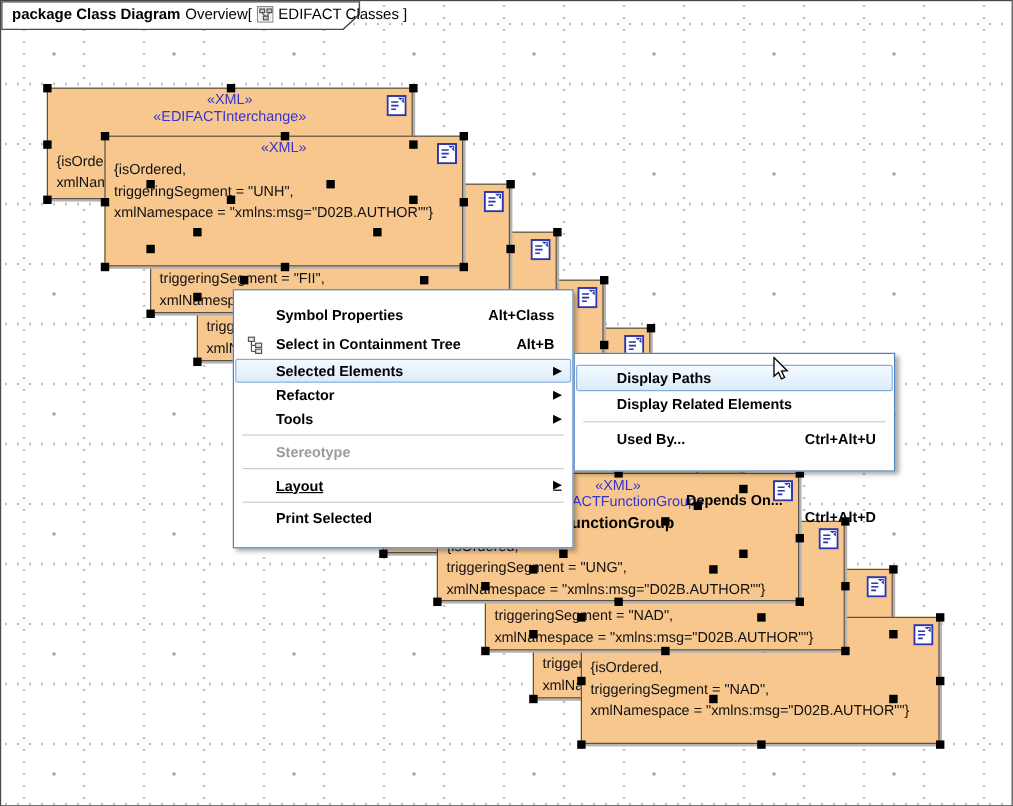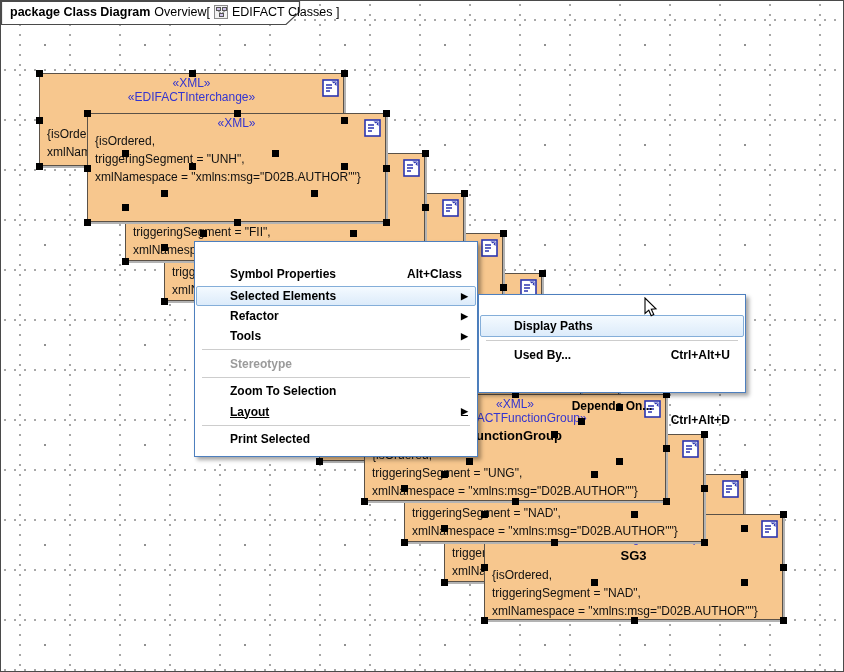--- a/index.html
+++ b/index.html
@@ -13,21 +13,21 @@
     background-position:-6px -6px,-1px -6px,-6px -1px;
     box-sizing:border-box;border:1.5px solid #4a4a4a;}
   .uml-box{position:absolute;background:#F7C78E;border:1px solid #5a5147;box-shadow:2px 2px 0 #b3b3b3;box-sizing:border-box;overflow:hidden;}
   .stereo{color:#3535CF;text-align:center;font-size:12px;line-height:14px;height:14px;white-space:nowrap;overflow:hidden;}
   .box-name{color:#000;text-align:center;font-size:13px;font-weight:bold;line-height:16px;height:16px;margin-top:3px;white-space:nowrap;}
   .props{margin-top:2px;padding-left:7px;font-size:12px;color:#111;}
   .props div{line-height:18px;height:18px;white-space:pre;}
   .doc-icon{position:absolute;top:5px;right:4px;width:17px;height:18px;}
   .handle{position:absolute;width:7px;height:7px;background:#000;z-index:40;}
   #handles{position:absolute;left:0;top:0;width:100%;height:100%;pointer-events:none;z-index:40;}
-  .menu{position:absolute;background:#fff;border:1px solid #4d7fbe;box-shadow:3px 3px 4px rgba(0,0,0,0.35);box-sizing:border-box;display:flex;flex-direction:column;padding:20px 1px;}
+  .menu{position:absolute;background:#fff;border:1px solid #4d7fbe;box-shadow:3px 3px 4px rgba(0,0,0,0.35);box-sizing:border-box;display:flex;flex-direction:column;padding:9px 1px;}
   #main-menu{left:193px;top:240px;width:284px;height:216px;z-index:50;}
   #sub-menu{left:477px;top:293px;width:268px;height:99px;z-index:51;}
   .menu-item{display:flex;align-items:center;font-size:12px;font-weight:bold;color:#000;flex:0 0 auto;box-sizing:border-box;border:1px solid rgba(0,0,0,0);}
   .menu-item .mi-icon{width:33px;flex:0 0 33px;display:flex;align-items:center;justify-content:center;}
   .menu-item .mi-label{white-space:nowrap;}
   .menu-item .mi-short{margin-left:auto;padding-right:13px;white-space:nowrap;}
   .menu-item .mi-arrow{margin-left:auto;padding-right:7px;font-size:9px;line-height:9px;}
   .menu-item.disabled{color:#9b9b9b;}
   .menu-item.hilite{background:linear-gradient(#f4faff,#dcebfa);border:1px solid #84aed9;border-radius:2px;}
   .menu-sep{flex:0 0 7px;display:flex;align-items:center;}
@@ -211,21 +211,20 @@
         <svg viewBox="0 0 17 18" class="doc-icon">
           <rect x="1" y="1" width="15" height="16" fill="#fff" stroke="#2b35b0" stroke-width="1.6"></rect>
           <path d="M4,6 h6 M4,9 h6 M4,12 h4" stroke="#2b35b0" stroke-width="1.3" fill="none"></path>
           <path d="M9.5,2.5 L14.5,7 L14.5,2.5 Z" fill="#2b35b0"></path>
           <path d="M10,6.5 L13.5,3.5" stroke="#fff" stroke-width="1"></path>
         </svg>
       </div>
       <div class="uml-box" style="left: 483px; top: 513px; width: 299px; height: 106px; z-index: 17;">
         <div class="stereo" style="margin-top: 2px;">«XML»</div>
         <div class="stereo">«EDIFACTSegmentGroup»</div>
-        <div class="box-name">SG3</div>
         <div class="props">
           <div>{isOrdered,</div>
           <div>triggeringSegment = "NAD",</div>
           <div>xmlNamespace = "xmlns:msg="D02B.AUTHOR""}</div>
         </div>
         <svg viewBox="0 0 17 18" class="doc-icon">
           <rect x="1" y="1" width="15" height="16" fill="#fff" stroke="#2b35b0" stroke-width="1.6"></rect>
           <path d="M4,6 h6 M4,9 h6 M4,12 h4" stroke="#2b35b0" stroke-width="1.3" fill="none"></path>
           <path d="M9.5,2.5 L14.5,7 L14.5,2.5 Z" fill="#2b35b0"></path>
           <path d="M10,6.5 L13.5,3.5" stroke="#fff" stroke-width="1"></path>
@@ -330,20 +329,32 @@
       <div class="handle" style="left: 629.5px; top: 616px;"></div>
       <div class="handle" style="left: 779px; top: 616px;"></div>
     </div>
 
   <div id="main-menu" class="menu">
       <div class="menu-item" style="height: 24px;">
         <span class="mi-icon"></span>
         <span class="mi-label">Symbol Properties</span>
         <span class="mi-short">Alt+Class</span>
       </div>
+      <div class="menu-item" style="height: 24px;">
+        <span class="mi-icon">
+          <svg width="15" height="15" viewBox="0 0 15 15">
+            <rect x="1" y="1" width="5" height="3.5" fill="#e8e8e8" stroke="#555"></rect>
+            <rect x="7" y="6" width="5" height="3.5" fill="#e8e8e8" stroke="#555"></rect>
+            <rect x="7" y="11" width="5" height="3.5" fill="#e8e8e8" stroke="#555"></rect>
+            <path d="M3.5,4.5 V12.8 M3.5,7.8 H7 M3.5,12.8 H7" stroke="#555" fill="none"></path>
+          </svg>
+        </span>
+        <span class="mi-label">Select in Containment Tree</span>
+        <span class="mi-short">Alt+B</span>
+      </div>
       <div class="menu-item hilite" style="height: 20px;">
         <span class="mi-icon"></span>
         <span class="mi-label">Selected Elements</span>
         <span class="mi-arrow">▶</span>
       </div>
       <div class="menu-item" style="height: 20px;">
         <span class="mi-icon"></span>
         <span class="mi-label">Refactor</span>
         <span class="mi-arrow">▶</span>
       </div>
@@ -354,42 +365,42 @@
       </div>
       <div class="menu-sep">
         <div></div>
       </div>
       <div class="menu-item disabled" style="height: 21px;">
         <span class="mi-icon"></span>
         <span class="mi-label">Stereotype</span>
       </div>
       <div class="menu-sep">
         <div></div>
-      </div>
-      <div class="menu-item" style="height: 20px;">
-        <span class="mi-icon"></span>
-        <span class="mi-label">Zoom To Selection</span>
       </div>
       <div class="menu-item" style="height: 21px; text-decoration: underline;">
         <span class="mi-icon"></span>
         <span class="mi-label">Layout</span>
         <span class="mi-arrow">▶</span>
       </div>
       <div class="menu-sep">
         <div></div>
       </div>
       <div class="menu-item" style="height: 19px;">
         <span class="mi-icon"></span>
         <span class="mi-label">Print Selected</span>
       </div>
     </div>
   <div id="sub-menu" class="menu">
       <div class="menu-item hilite" style="height: 22px;">
         <span class="mi-icon"></span>
         <span class="mi-label">Display Paths</span>
+      </div>
+      <div class="menu-item" style="height: 22px;">
+        <span class="mi-icon"></span>
+        <span class="mi-label">Display Related Elements</span>
       </div>
       <div class="menu-sep">
         <div></div>
       </div>
       <div class="menu-item" style="height: 21px;">
         <span class="mi-icon"></span>
         <span class="mi-label">Used By...</span>
         <span class="mi-short">Ctrl+Alt+U</span>
       </div>
       <div class="menu-item" style="height: 21px; flex-direction: column;">

